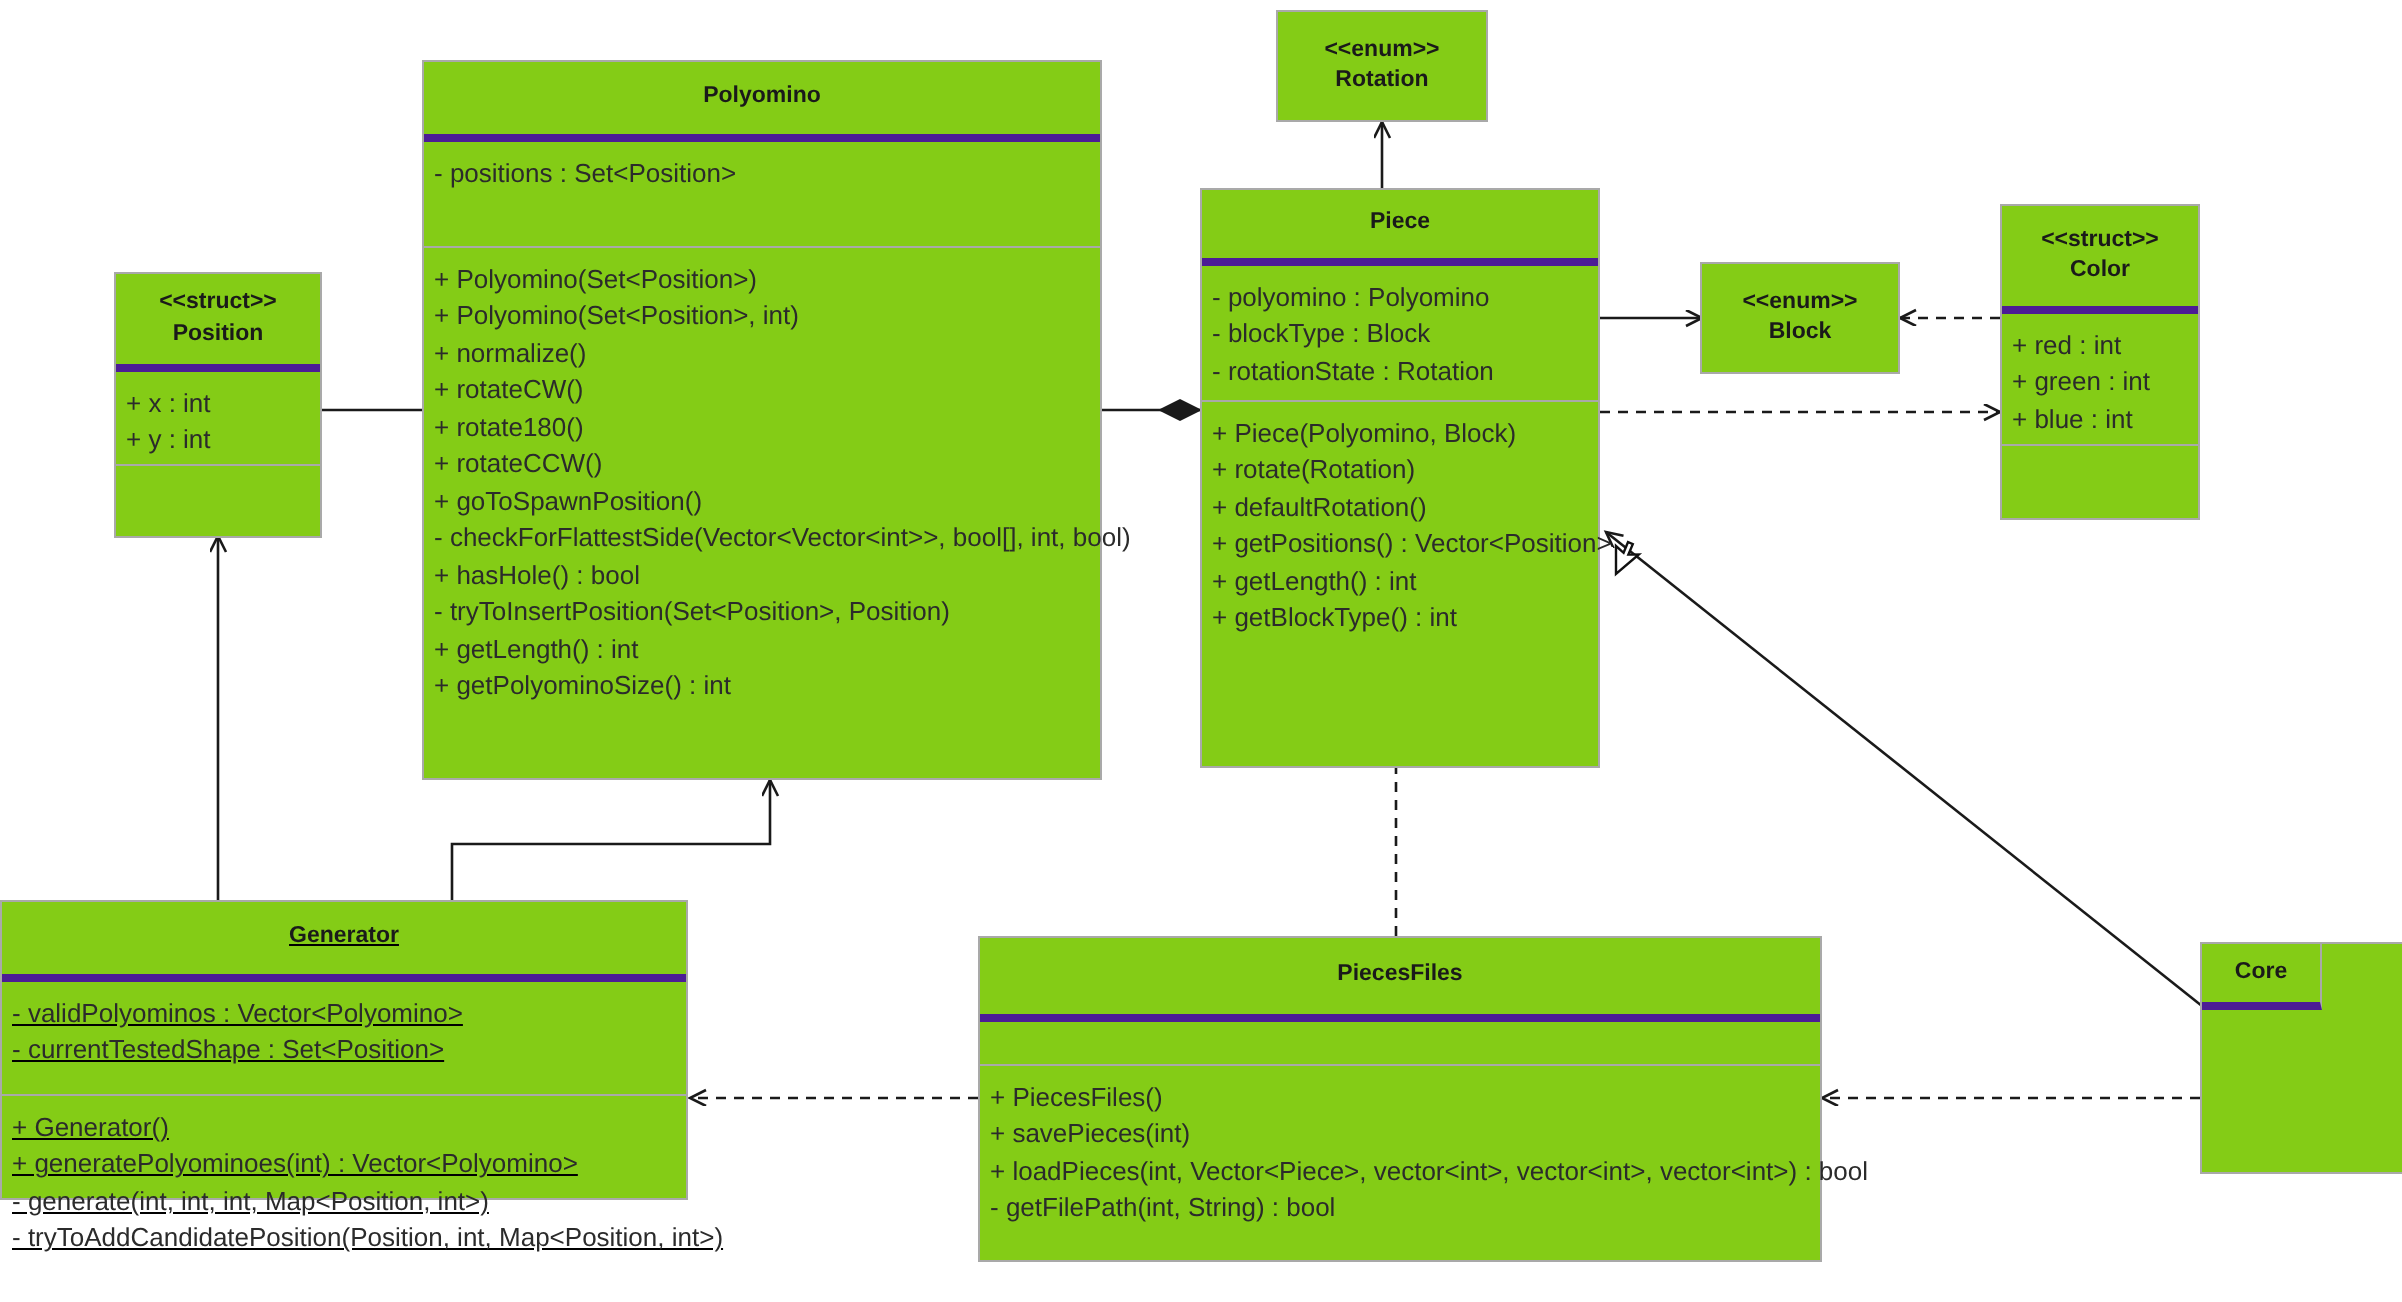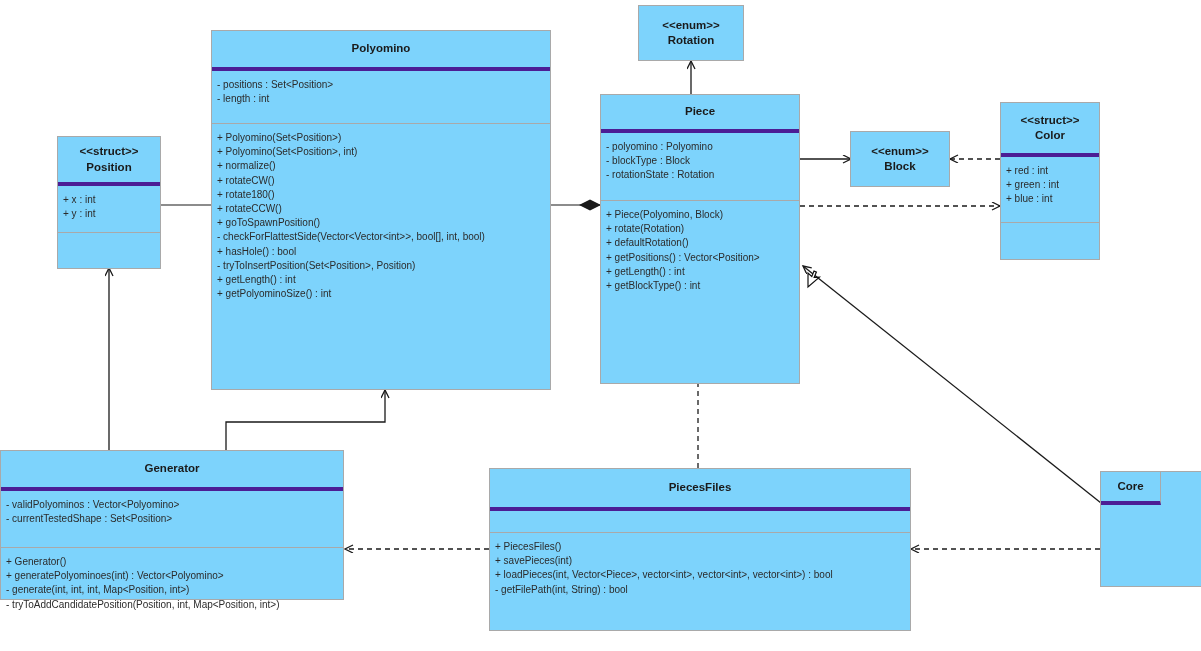--- a/index.html
+++ b/index.html
@@ -20,42 +20,42 @@
     left: 0;
     top: 0;
     width: 1201px;
     height: 651px;
     pointer-events: none;
   }
   .uml-class {
     position: absolute;
     box-sizing: border-box;
     border: 1px solid #a9a9a9;
-    background: #7dd3fc;
+    background: #84cc16;
   }
   .uml-header {
     box-sizing: border-box;
     border-bottom: 4px solid #4c1d95;
     display: flex;
     flex-direction: column;
     align-items: center;
     justify-content: center;
     text-align: center;
     font-weight: bold;
     font-size: 11.5px;
     color: #1a1a1a;
     line-height: 1.32;
     padding: 2px 4px;
   }
   .uml-header.no-border { border-bottom: none; }
   .stereotype { font-weight: bold; }
   .uml-section {
     box-sizing: border-box;
     padding: 7px 4px 7px 5px;
-    font-size: 10px;
+    font-size: 13px;
     color: #2b2b2b;
     line-height: 1.42;
   }
   .uml-section.divided { border-bottom: 1px solid #a9a9a9; }
   .uml-section .row { white-space: nowrap; }
   .cursor-arrow {
     position: absolute;
     pointer-events: none;
   }
 </style>
@@ -133,21 +133,20 @@
     </div>
     <div class="uml-section"></div>
   </div>
 
   <div class="uml-class" style="left:211px; top:30px; width:340px; height:360px;">
     <div class="uml-header" style="height:40px;">
       <span>Polyomino</span>
     </div>
     <div class="uml-section divided" style="height:53px;">
       <div class="row">- positions : Set&lt;Position&gt;</div>
-      <div class="row">- length : int</div>
     </div>
     <div class="uml-section">
       <div class="row">+ Polyomino(Set&lt;Position&gt;)</div>
       <div class="row">+ Polyomino(Set&lt;Position&gt;, int)</div>
       <div class="row">+ normalize()</div>
       <div class="row">+ rotateCW()</div>
       <div class="row">+ rotate180()</div>
       <div class="row">+ rotateCCW()</div>
       <div class="row">+ goToSpawnPosition()</div>
       <div class="row">- checkForFlattestSide(Vector&lt;Vector&lt;int&gt;&gt;, bool[], int, bool)</div>
@@ -197,21 +196,21 @@
       <span>Color</span>
     </div>
     <div class="uml-section divided" style="height:66px;">
       <div class="row">+ red : int</div>
       <div class="row">+ green : int</div>
       <div class="row">+ blue : int</div>
     </div>
     <div class="uml-section"></div>
   </div>
 
-  <div class="uml-class" style="left:0px; top:450px; width:344px; height:150px;">
+  <div class="uml-class" style="left:0px; top:450px; width:344px; height:150px;text-decoration:underline;">
     <div class="uml-header" style="height:40px;">
       <span>Generator</span>
     </div>
     <div class="uml-section divided" style="height:57px;">
       <div class="row">- validPolyominos : Vector&lt;Polyomino&gt;</div>
       <div class="row">- currentTestedShape : Set&lt;Position&gt;</div>
     </div>
     <div class="uml-section">
       <div class="row">+ Generator()</div>
       <div class="row">+ generatePolyominoes(int) : Vector&lt;Polyomino&gt;</div>

